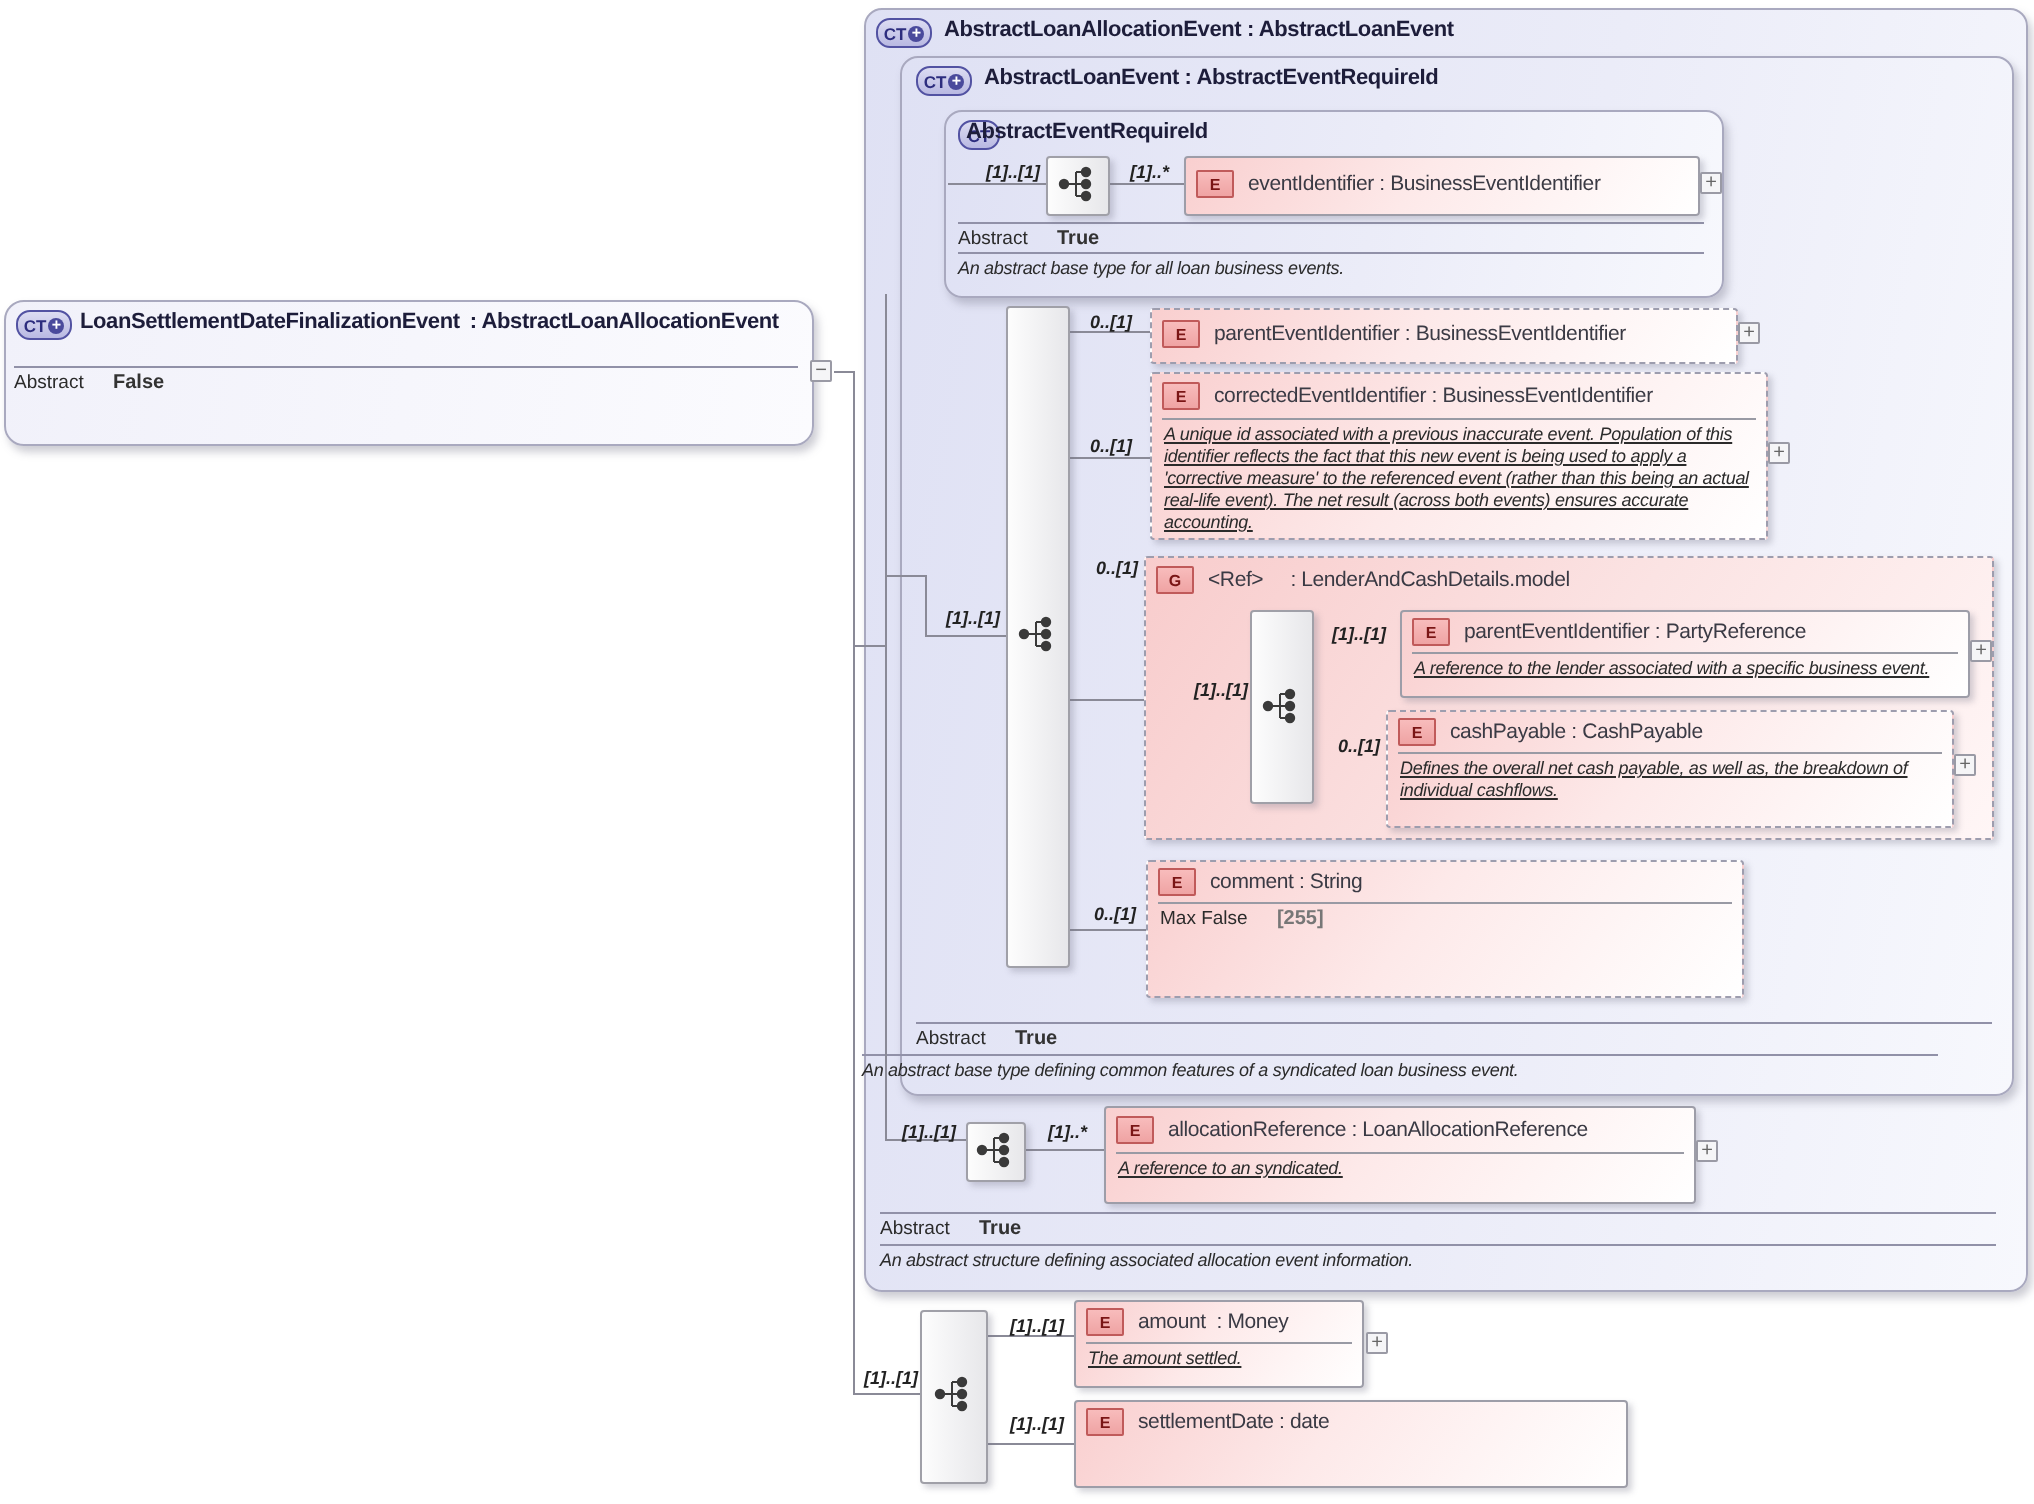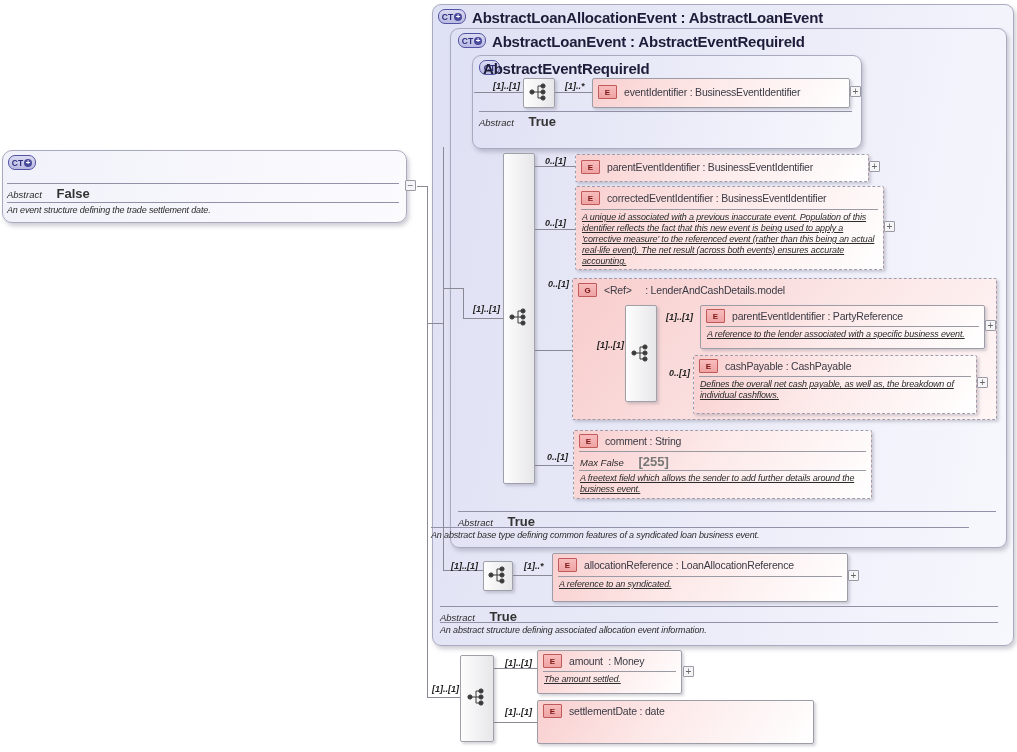--- a/index.html
+++ b/index.html
@@ -3,32 +3,32 @@
 <meta charset="utf-8">
 <style>
   html,body{margin:0;padding:0;background:#ffffff;}
   #canvas{position:relative;width:1017px;height:752px;background:#ffffff;overflow:hidden;
           font-family:"Liberation Sans", sans-serif;}
   
   .ct{position:absolute;border:1px solid #a9a9bf;border-radius:9px;
       box-shadow:2px 3px 4px rgba(110,110,130,.35);}
   .ct-outer{background:linear-gradient(100deg,#dfe1f4 0%,#ebecf8 55%,#f7f8fd 100%);}
   .ct-left{background:linear-gradient(100deg,#f1f1fa 0%,#fbfbfe 100%);border-radius:10px;}
-  .ct-title{position:absolute;font-size:15px;font-weight:bold;color:#1d1d3a;
+  .ct-title{position:absolute;font-size:11px;font-weight:bold;color:#1d1d3a;
             letter-spacing:-0.2px;white-space:pre;}
   .badge-ct{position:absolute;width:26px;height:13px;border:1px solid #5252a2;border-radius:7px;
             background:linear-gradient(180deg,#dcdcf2,#b9b9e2);color:#2d2d7e;font-size:8.5px;
             font-weight:bold;display:flex;align-items:center;justify-content:center;gap:1px;}
   .badge-ct .plusdot{width:8px;height:8px;border-radius:50%;background:#4a4a9c;color:#ffffff;
             font-size:8px;line-height:8px;font-weight:bold;text-align:center;}
   .badge-ct.noplus{width:19px;}
   .meta-row,.desc-row{position:absolute;border-top:1px solid #9191a8;padding-top:2px;
             font-size:9.5px;color:#2b2b2b;}
-  .meta-label{font-style:italic;}
-  .meta-value{font-weight:bold;font-size:13px;margin-left:12px;color:#333;}
+  .meta-label{}
+  .meta-value{font-weight:bold;font-size:10px;margin-left:12px;color:#333;}
   .meta-dim{color:#777;}
   .desc-row{font-style:italic;font-size:9px;letter-spacing:-0.15px;line-height:11px;color:#2b2b2b;}
   
   .el{position:absolute;border:1px solid #9d9da8;border-radius:2px;overflow:hidden;
       background:linear-gradient(125deg,#f9cfcf 0%,#fde9e9 45%,#ffffff 100%);
       box-shadow:2px 2px 3px rgba(110,110,130,.3);}
   .el.dashed{border:1px dashed #9d9dae;}
   .el-title{display:flex;align-items:center;height:22px;padding-left:5px;gap:7px;}
   .el-label{font-size:10.5px;font-weight:normal;color:#3a3a44;letter-spacing:-0.2px;white-space:pre;}
   .badge-e{width:17px;height:12px;border:1px solid #c05a5a;border-radius:1px;flex:0 0 auto;
@@ -81,25 +81,25 @@
       <path d="M655 382 H693"></path>
       <path d="M492 668 H537"></path>
       <path d="M492 722 H537"></path>
     </g>
   </svg>
 
   <span class="badge-ct" style="left:8px;top:155px;">
     <span>CT</span>
       <span class="plusdot">+</span>
   </span>
+  <div class="ct-title" style="left:40px;top:155px;width:362px;white-space:normal;"><span class="name-wrap">LoanSettlementDateFinalizationEvent</span><span class="suffix"> : AbstractLoanAllocationEvent</span></div>
   <div class="meta-row" style="left:7px;top:183px;width:392px;">
     <span class="meta-label">Abstract</span>
     <span class="meta-value">False</span>
   </div>
-  <div class="desc-row" style="left:7px;top:202px;width:392px;">An event structure defining the trade settlement date.</div>
   <div class="pm" style="left:405px;top:180px;">−</div>
 
   <span class="badge-ct" style="left:438px;top:9px;">
     <span>CT</span>
       <span class="plusdot">+</span>
   </span>
   <div class="ct-title" style="left:472px;top:9px;">AbstractLoanAllocationEvent : AbstractLoanEvent</div>
   <div class="meta-row" style="left:440px;top:606px;width:558px;">
     <span class="meta-label">Abstract</span>
     <span class="meta-value">True</span>
@@ -118,20 +118,21 @@
   <div class="desc-row" style="left:431px;top:527px;width:538px;">An abstract base type defining common features of a syndicated loan business event.</div>
 
   <span class="badge-ct noplus" style="left:479px;top:60px;">
     <span>CT</span>
   </span>
   <div class="ct-title" style="left:483px;top:60px;">AbstractEventRequireId</div>
   <div class="meta-row" style="left:479px;top:111px;width:373px;">
     <span class="meta-label">Abstract</span>
     <span class="meta-value">True</span>
   </div>
+  <div class="desc-row" style="left:479px;top:126px;width:373px;">An abstract base type for all loan business events.</div>
 
   <div class="card" style="left:493px;top:81px;">[1]..[1]</div>
   <div class="bar" style="left:523px;top:78px;width:30px;height:28px;"></div>
   <svg class="compicon" style="left:528px;top:83px;" width="20" height="18">
     <g stroke="#3a3a3a" fill="#3a3a3a">
         <circle cx="4" cy="9" r="2.1"></circle>
     <path d="M4 9 H10 M10 3 V15 M10 3 H14 M10 9 H14 M10 15 H14" fill="none"></path>
     <circle cx="15" cy="3" r="2.1"></circle>
         <circle cx="15" cy="9" r="2.1"></circle>
         <circle cx="15" cy="15" r="2.1"></circle>
@@ -220,21 +221,20 @@
   <div class="card" style="left:547px;top:452px;">0..[1]</div>
   <div class="el dashed" style="left:573px;top:430px;width:297px;height:67px;">
     <div class="el-title" style="height:20px;">
       <span class="badge-e">E</span>
       <span class="el-label">comment : String</span>
     </div>
     <div class="el-meta">
       <span class="meta-label">Max False</span>
       <span class="meta-value meta-dim">[255]</span>
     </div>
-    <div class="el-desc">A freetext field which allows the sender to add further details around the business event.</div>
   </div>
 
   <div class="card" style="left:451px;top:561px;">[1]..[1]</div>
   <div class="bar" style="left:483px;top:561px;width:28px;height:28px;"></div>
   <svg class="compicon" style="left:487px;top:566px;" width="20" height="18">
     <g stroke="#3a3a3a" fill="#3a3a3a">
         <circle cx="4" cy="9" r="2.1"></circle>
     <path d="M4 9 H10 M10 3 V15 M10 3 H14 M10 9 H14 M10 15 H14" fill="none"></path>
     <circle cx="15" cy="3" r="2.1"></circle>
         <circle cx="15" cy="9" r="2.1"></circle>

